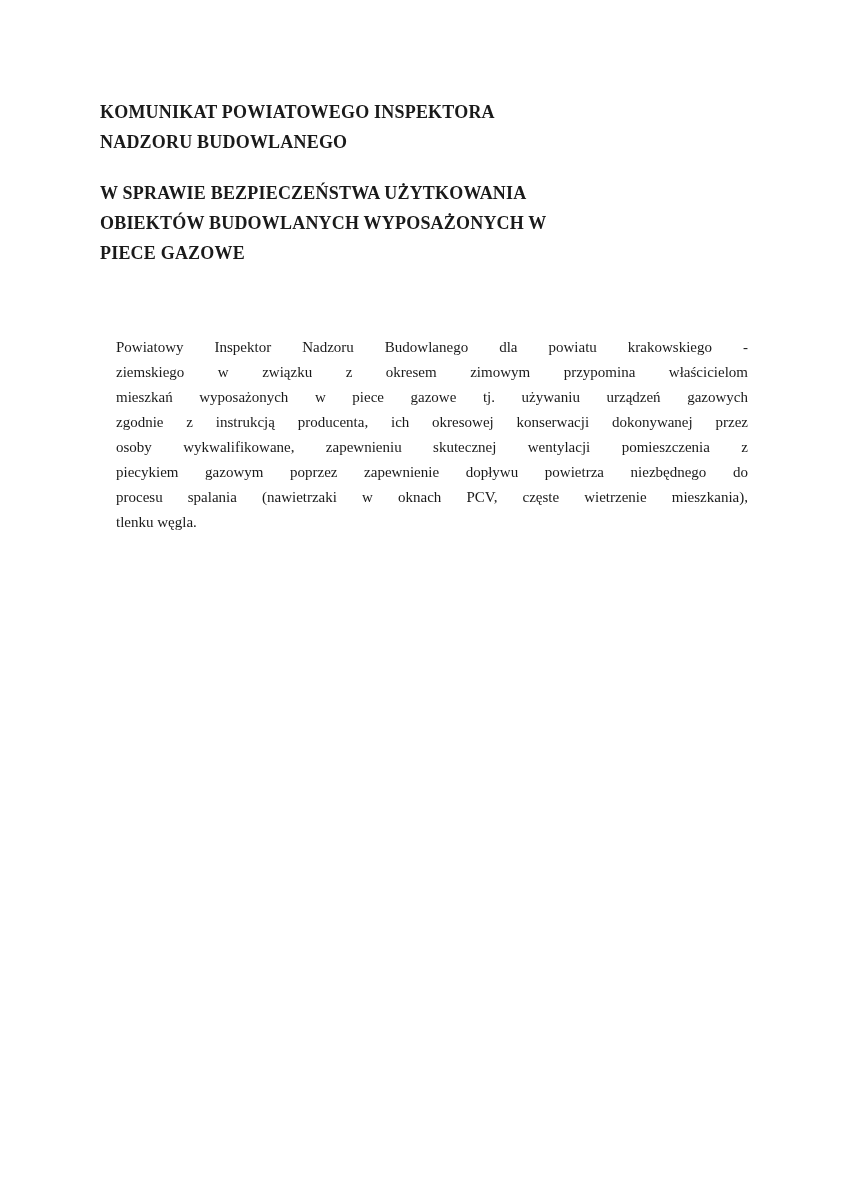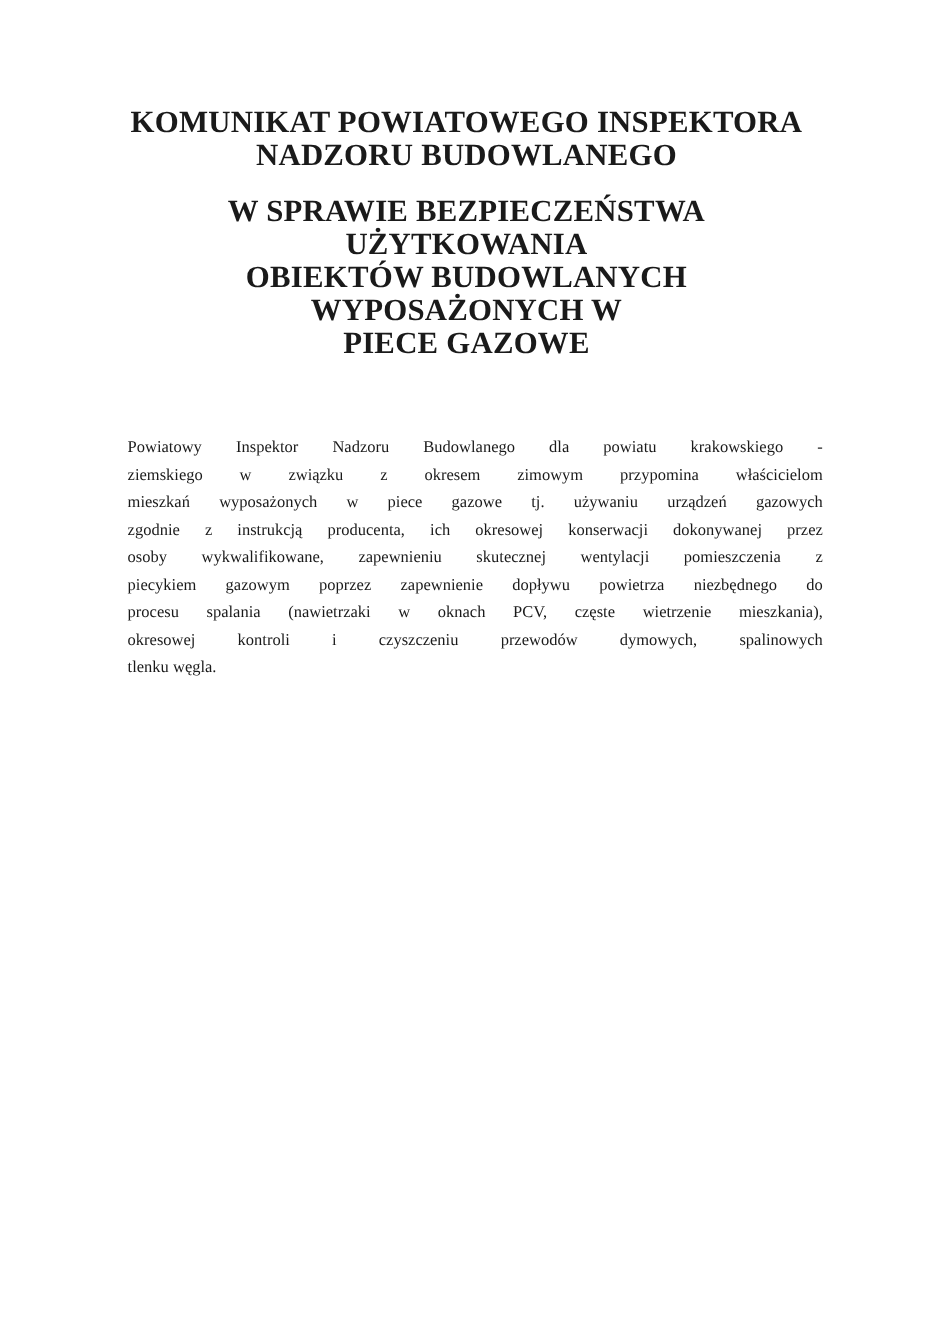--- a/index.html
+++ b/index.html
@@ -12,24 +12,24 @@
     overflow: hidden;
   }
   .page {
     width: 849px;
     height: 1200px;
     background: #ffffff;
     padding: 97px 101px 0 100px;
   }
   .heading-block { width: 648px; }
   .heading-line {
-    font-size: 28px;
+    font-size: 18px;
     line-height: 30px;
     font-weight: bold;
-    text-align: center;
+    text-align: left;
     letter-spacing: 0.2px;
   }
   .subtitle-block { margin-top: 21px; }
   .paragraph-block { margin-top: 67px; width: 648px; }
   .para-line {
     font-size: 15px;
     line-height: 25px;
     text-align: justify;
     text-align-last: justify;
     white-space: normal;
@@ -57,17 +57,16 @@
   </div>
 
   <div class="paragraph-block">
     <div class="para-line">Powiatowy Inspektor Nadzoru Budowlanego dla powiatu krakowskiego -</div>
     <div class="para-line">ziemskiego w związku z okresem zimowym przypomina właścicielom</div>
     <div class="para-line">mieszkań wyposażonych w piece gazowe tj. używaniu urządzeń gazowych</div>
     <div class="para-line">zgodnie z instrukcją producenta, ich okresowej konserwacji dokonywanej przez</div>
     <div class="para-line">osoby wykwalifikowane, zapewnieniu skutecznej wentylacji pomieszczenia z</div>
     <div class="para-line">piecykiem gazowym poprzez zapewnienie dopływu powietrza niezbędnego do</div>
     <div class="para-line">procesu spalania (nawietrzaki w oknach PCV, częste wietrzenie mieszkania),</div>
-    <div class="para-line">okresowej kontroli i czyszczeniu przewodów dymowych, spalinowych</div>
     <div class="para-line last-line">tlenku węgla.</div>
   </div>
 
 </div>
 
 </body></html>

